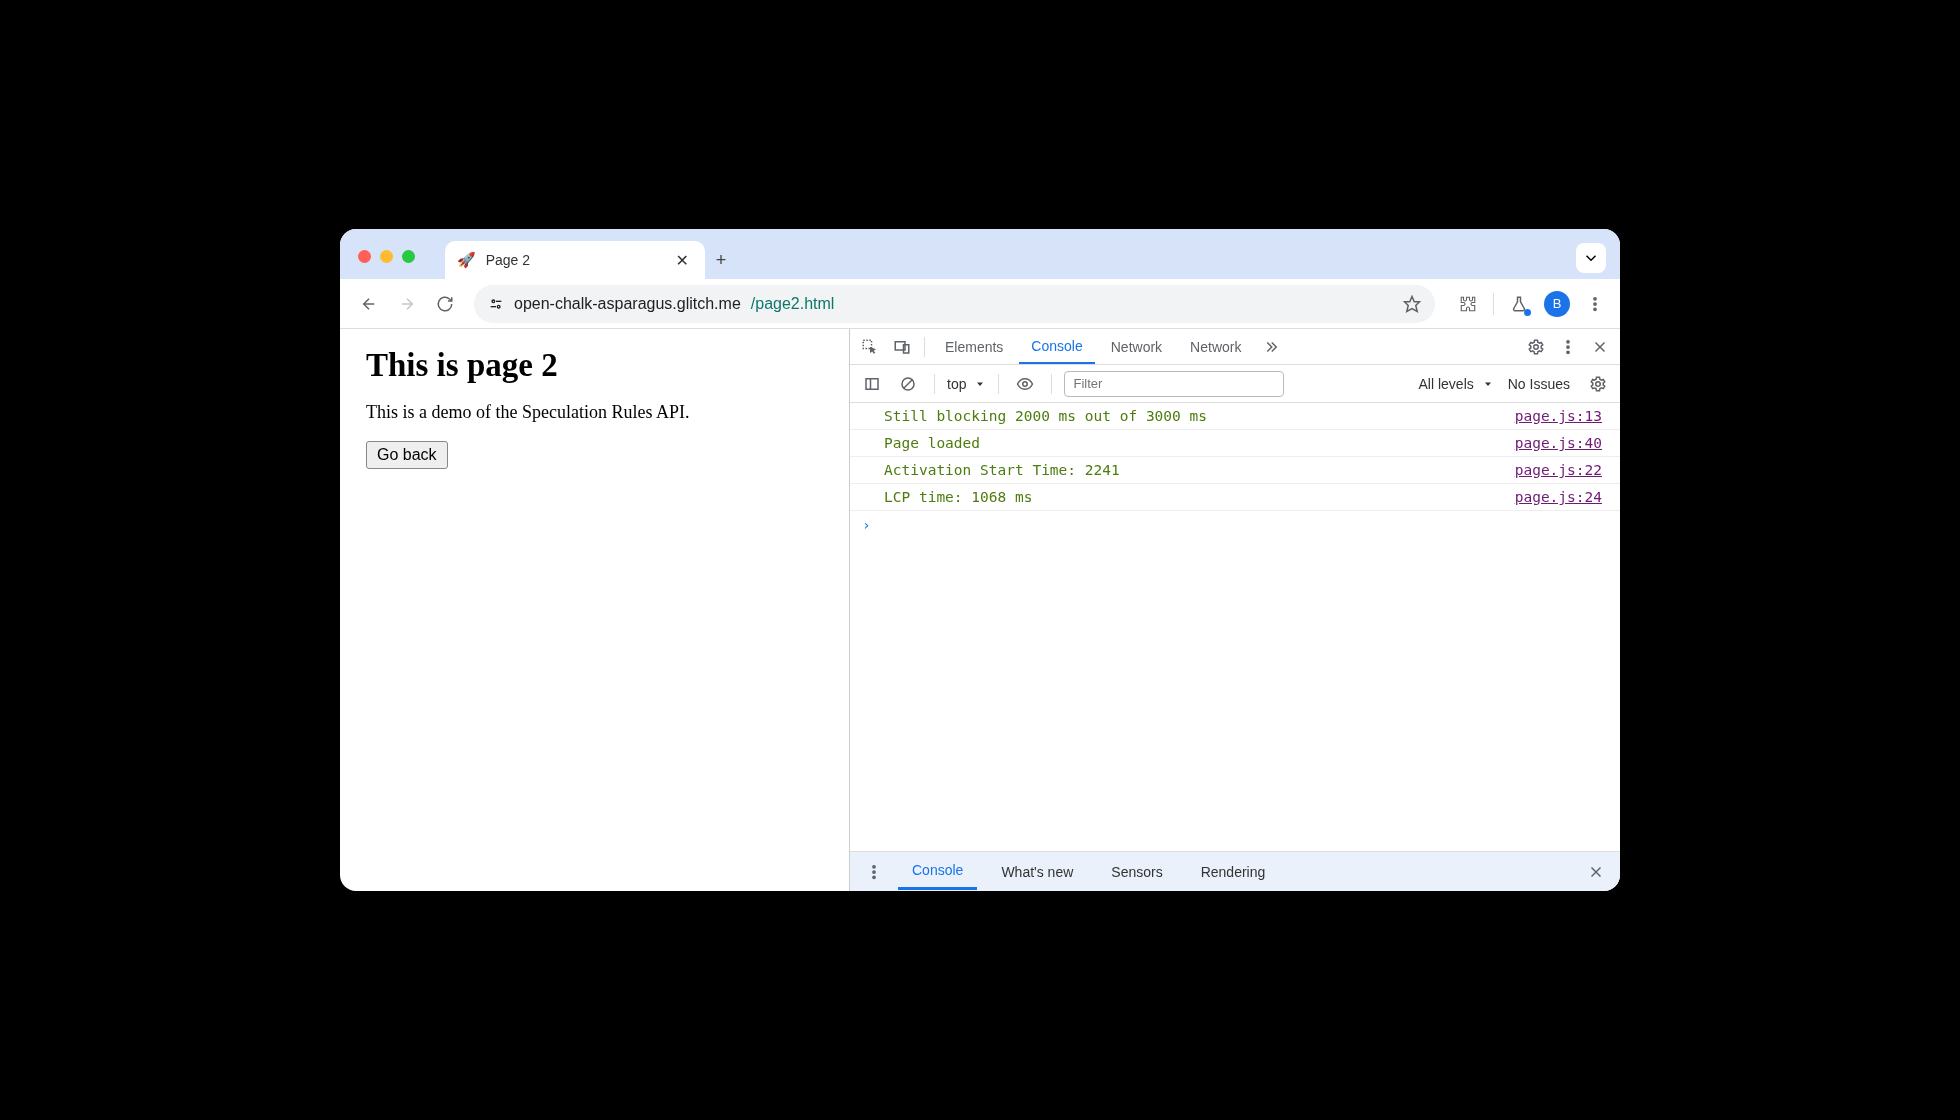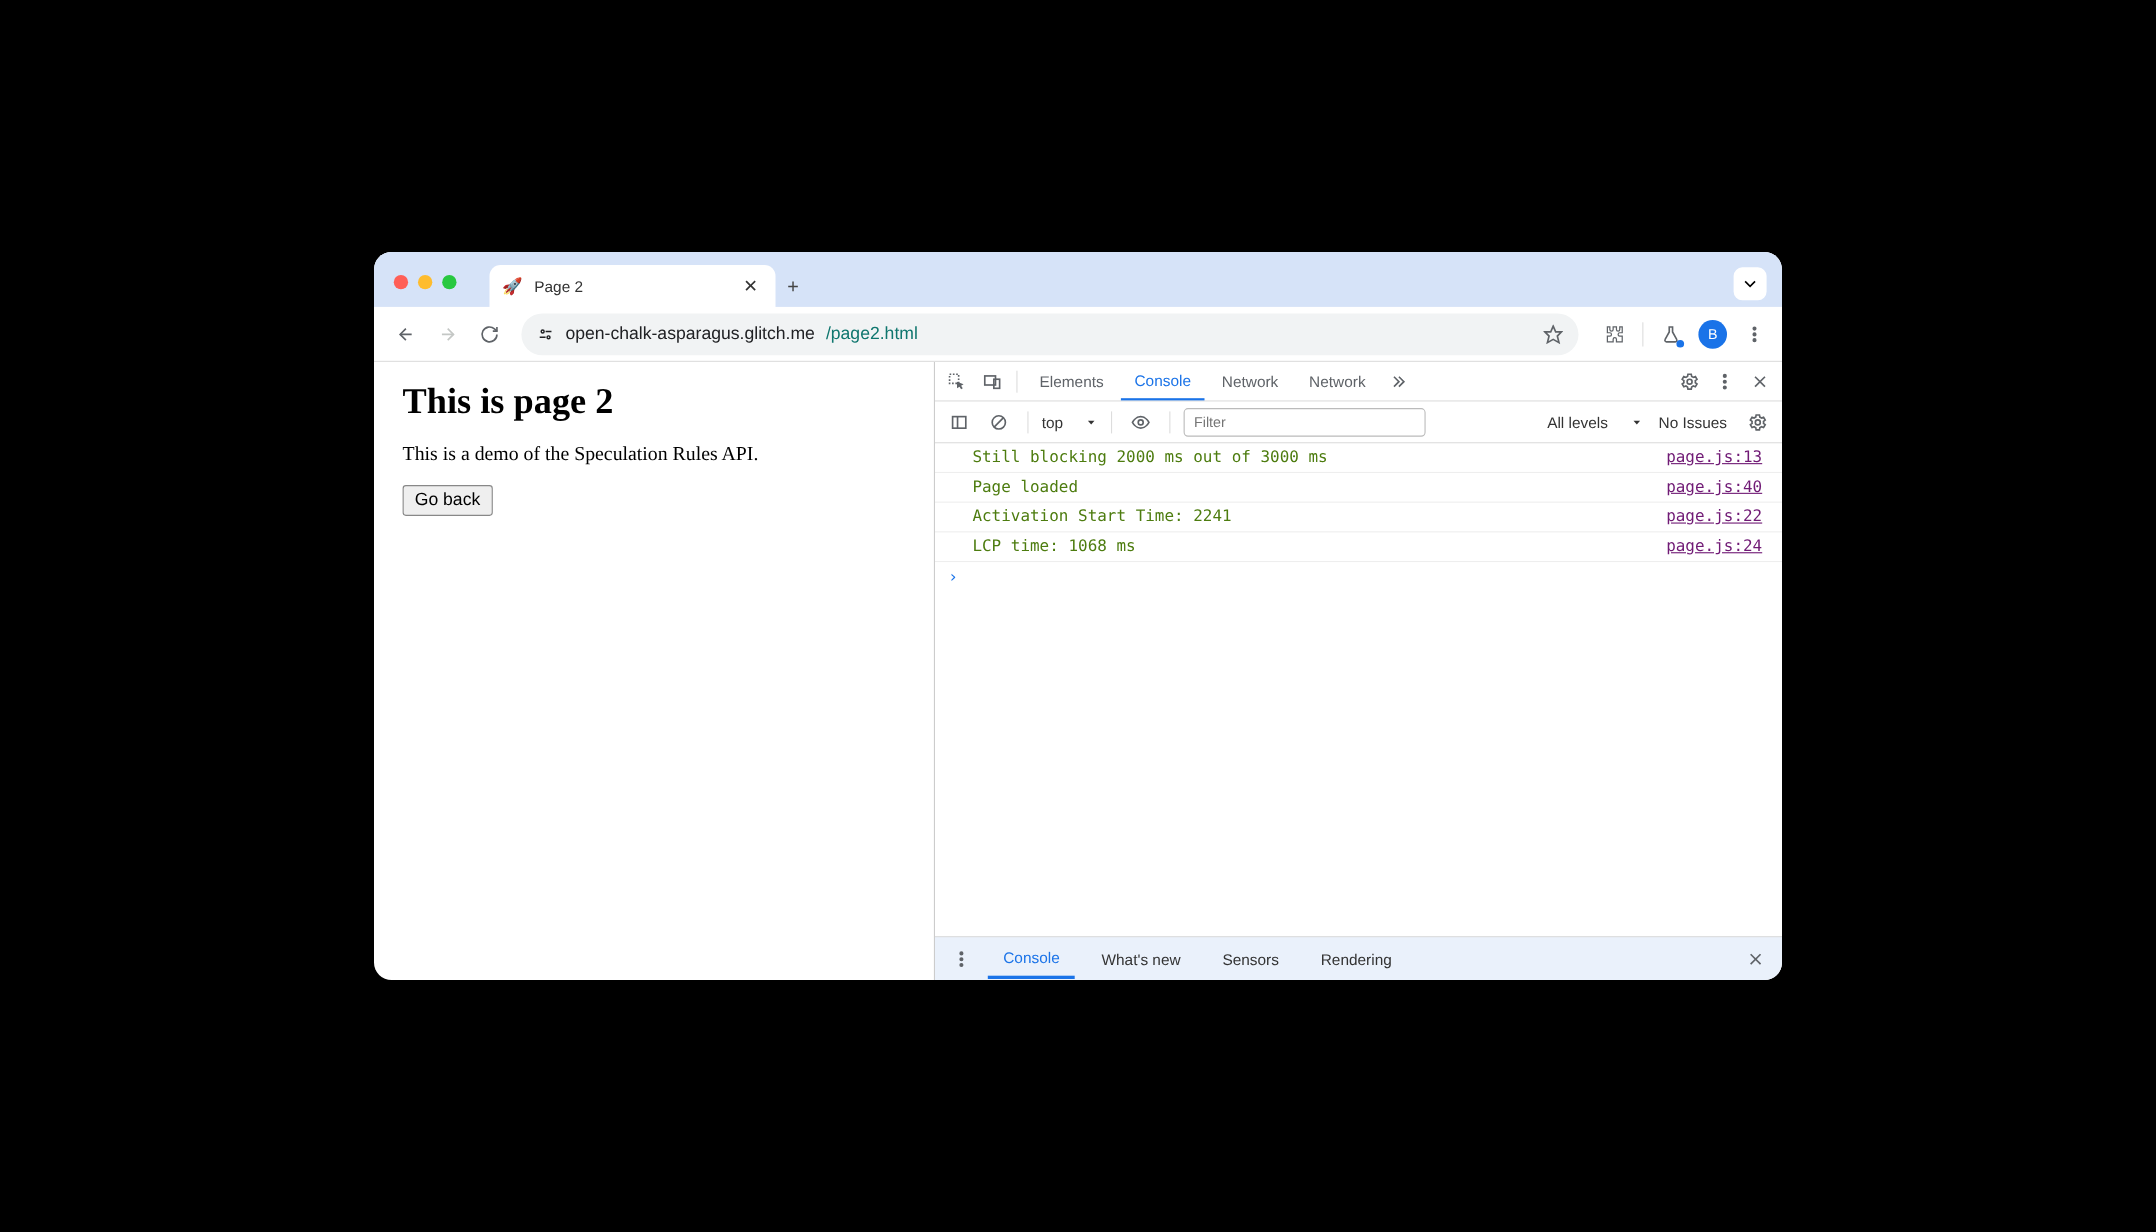--- a/index.html
+++ b/index.html
@@ -148,21 +148,21 @@
 .dt-sep { width:1px; height:20px; background:#ddd; margin: 0 4px; }
 
 .dt-filterbar {
   height:38px;
   border-bottom:1px solid #ddd;
   display:flex;
   align-items:center;
   gap:8px;
   padding: 0 8px;
 }
-.dt-select { display:flex; align-items:center; gap:20px; color:#333; cursor:pointer; }
+.dt-select { display:flex; align-items:center; gap:8px; color:#333; cursor:pointer; }
 .dt-filter-input {
   border: 1px solid #bbb;
   border-radius: 4px;
   height: 26px;
   width: 220px;
   padding: 0 8px;
   font-size: 13px;
 }
 .dt-filterbar .right { margin-left:auto; display:flex; align-items:center; gap:14px; color:#333;}
 

